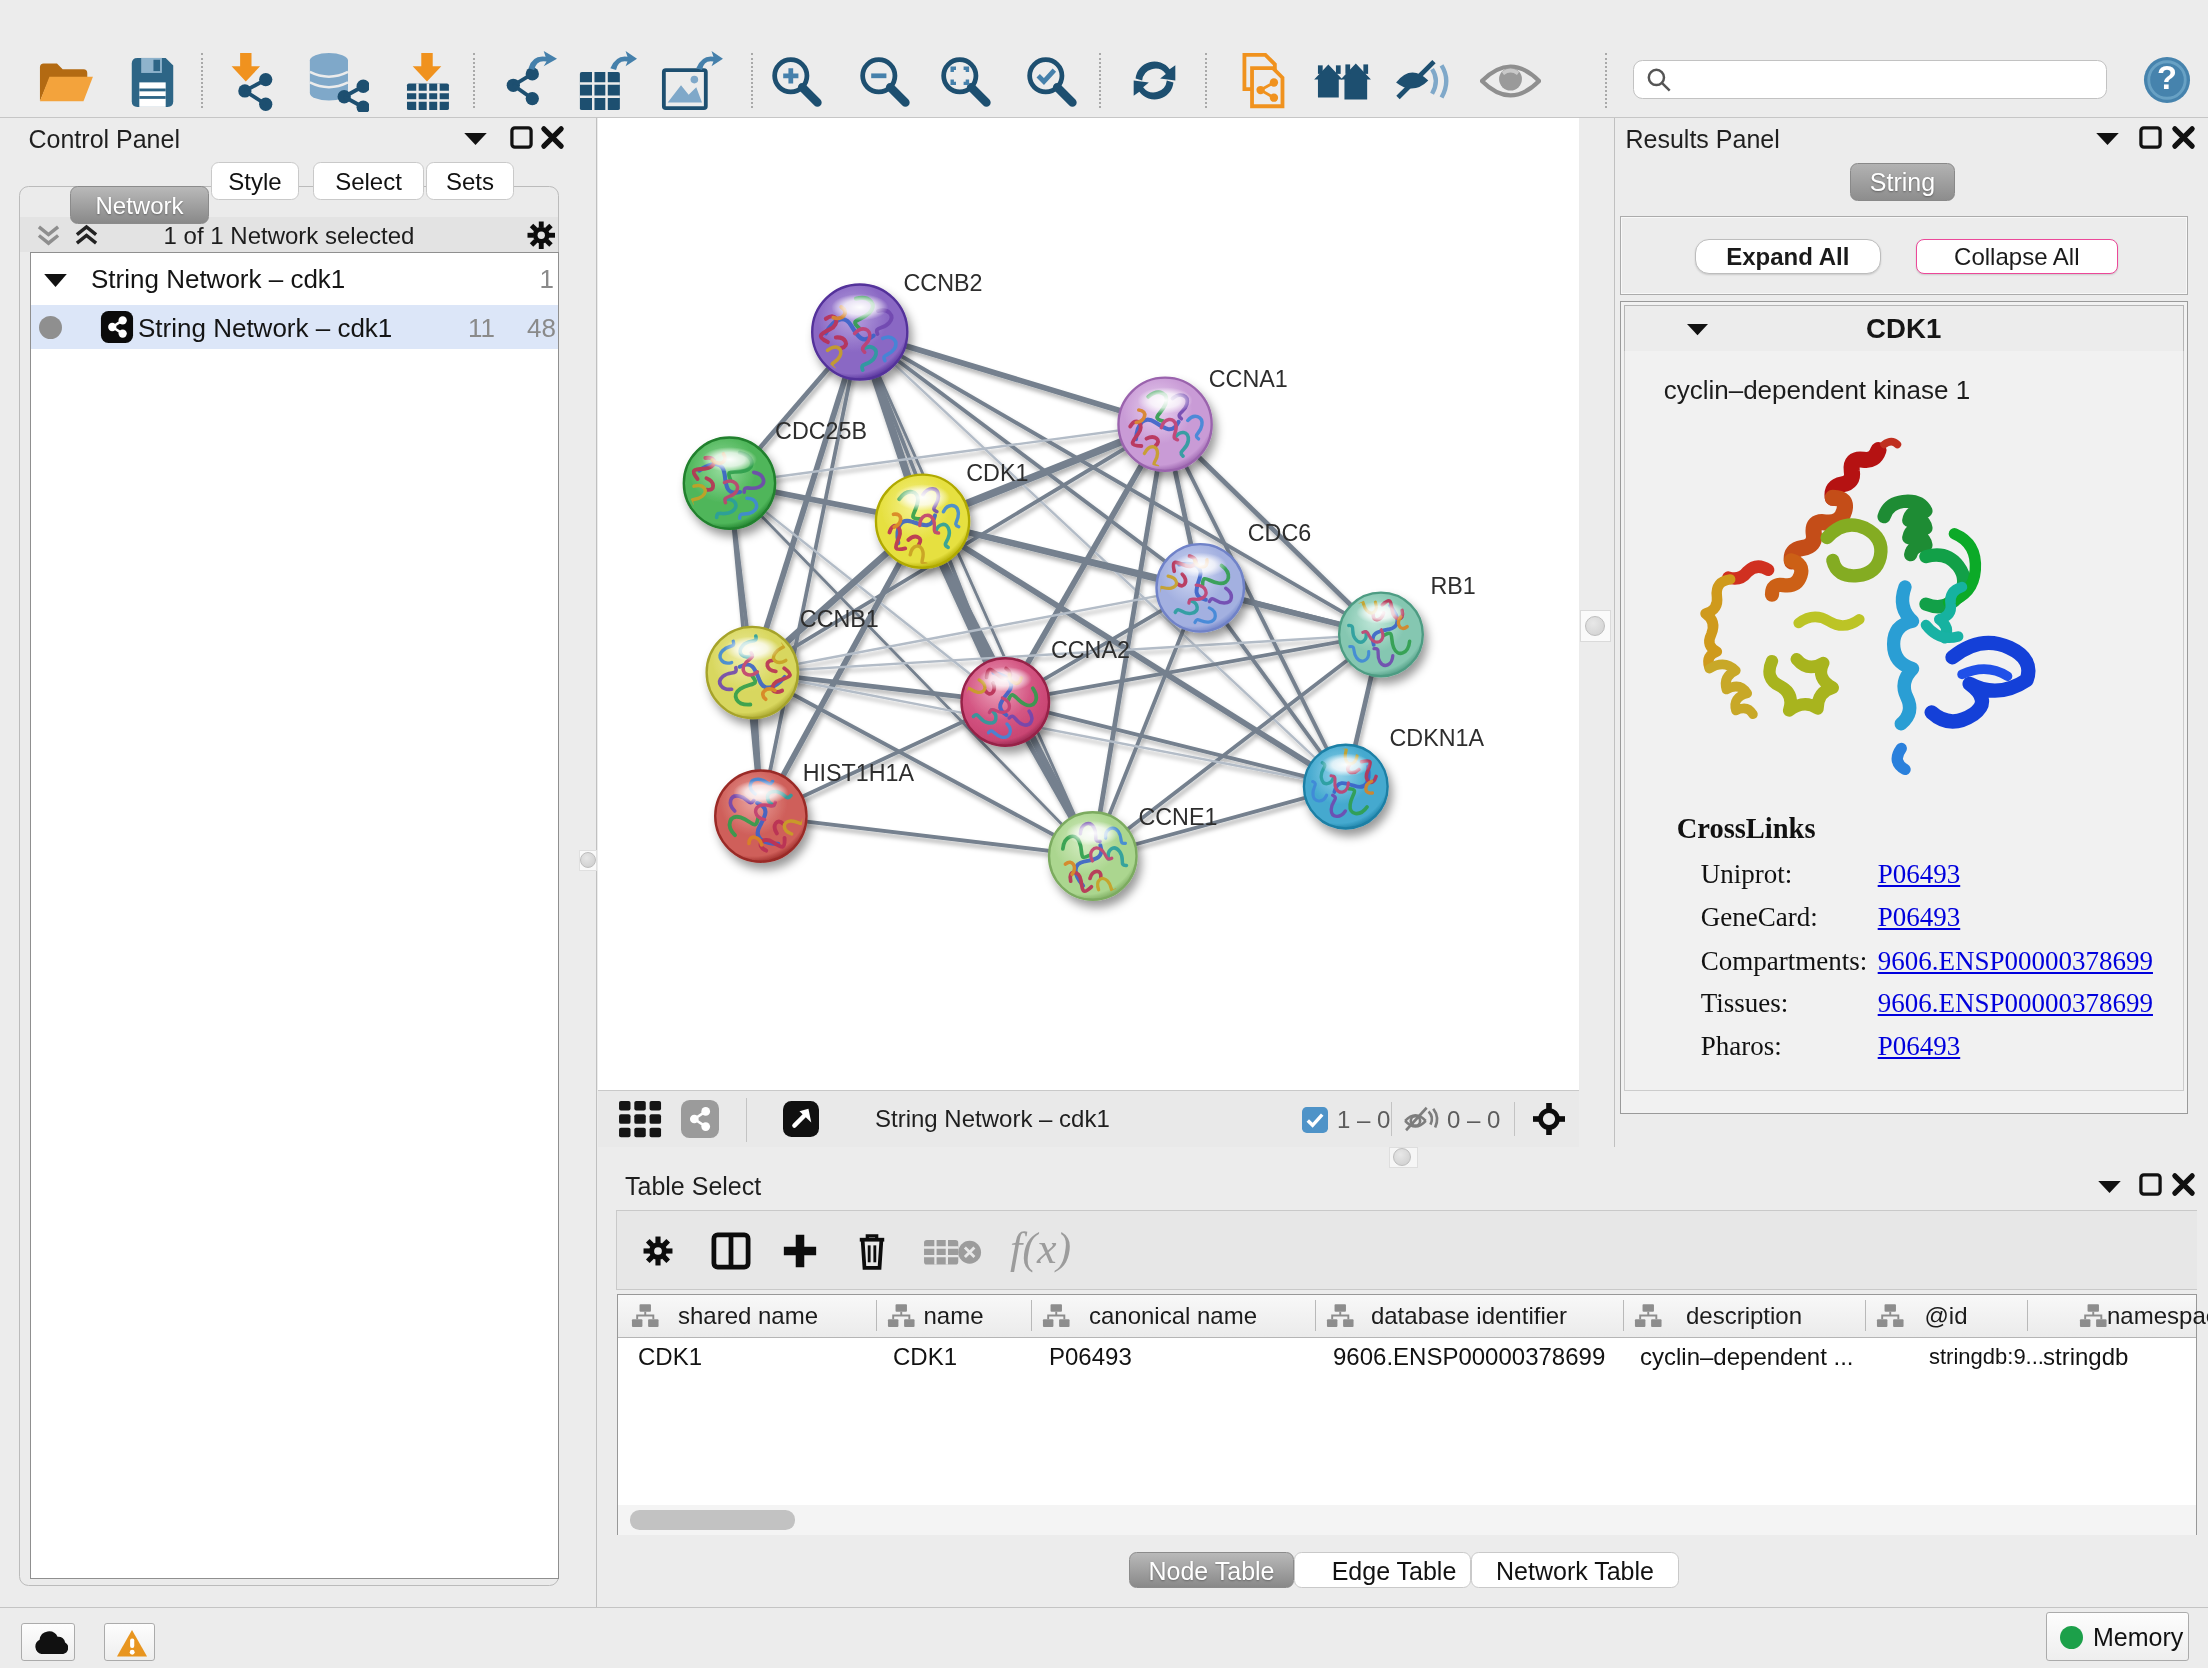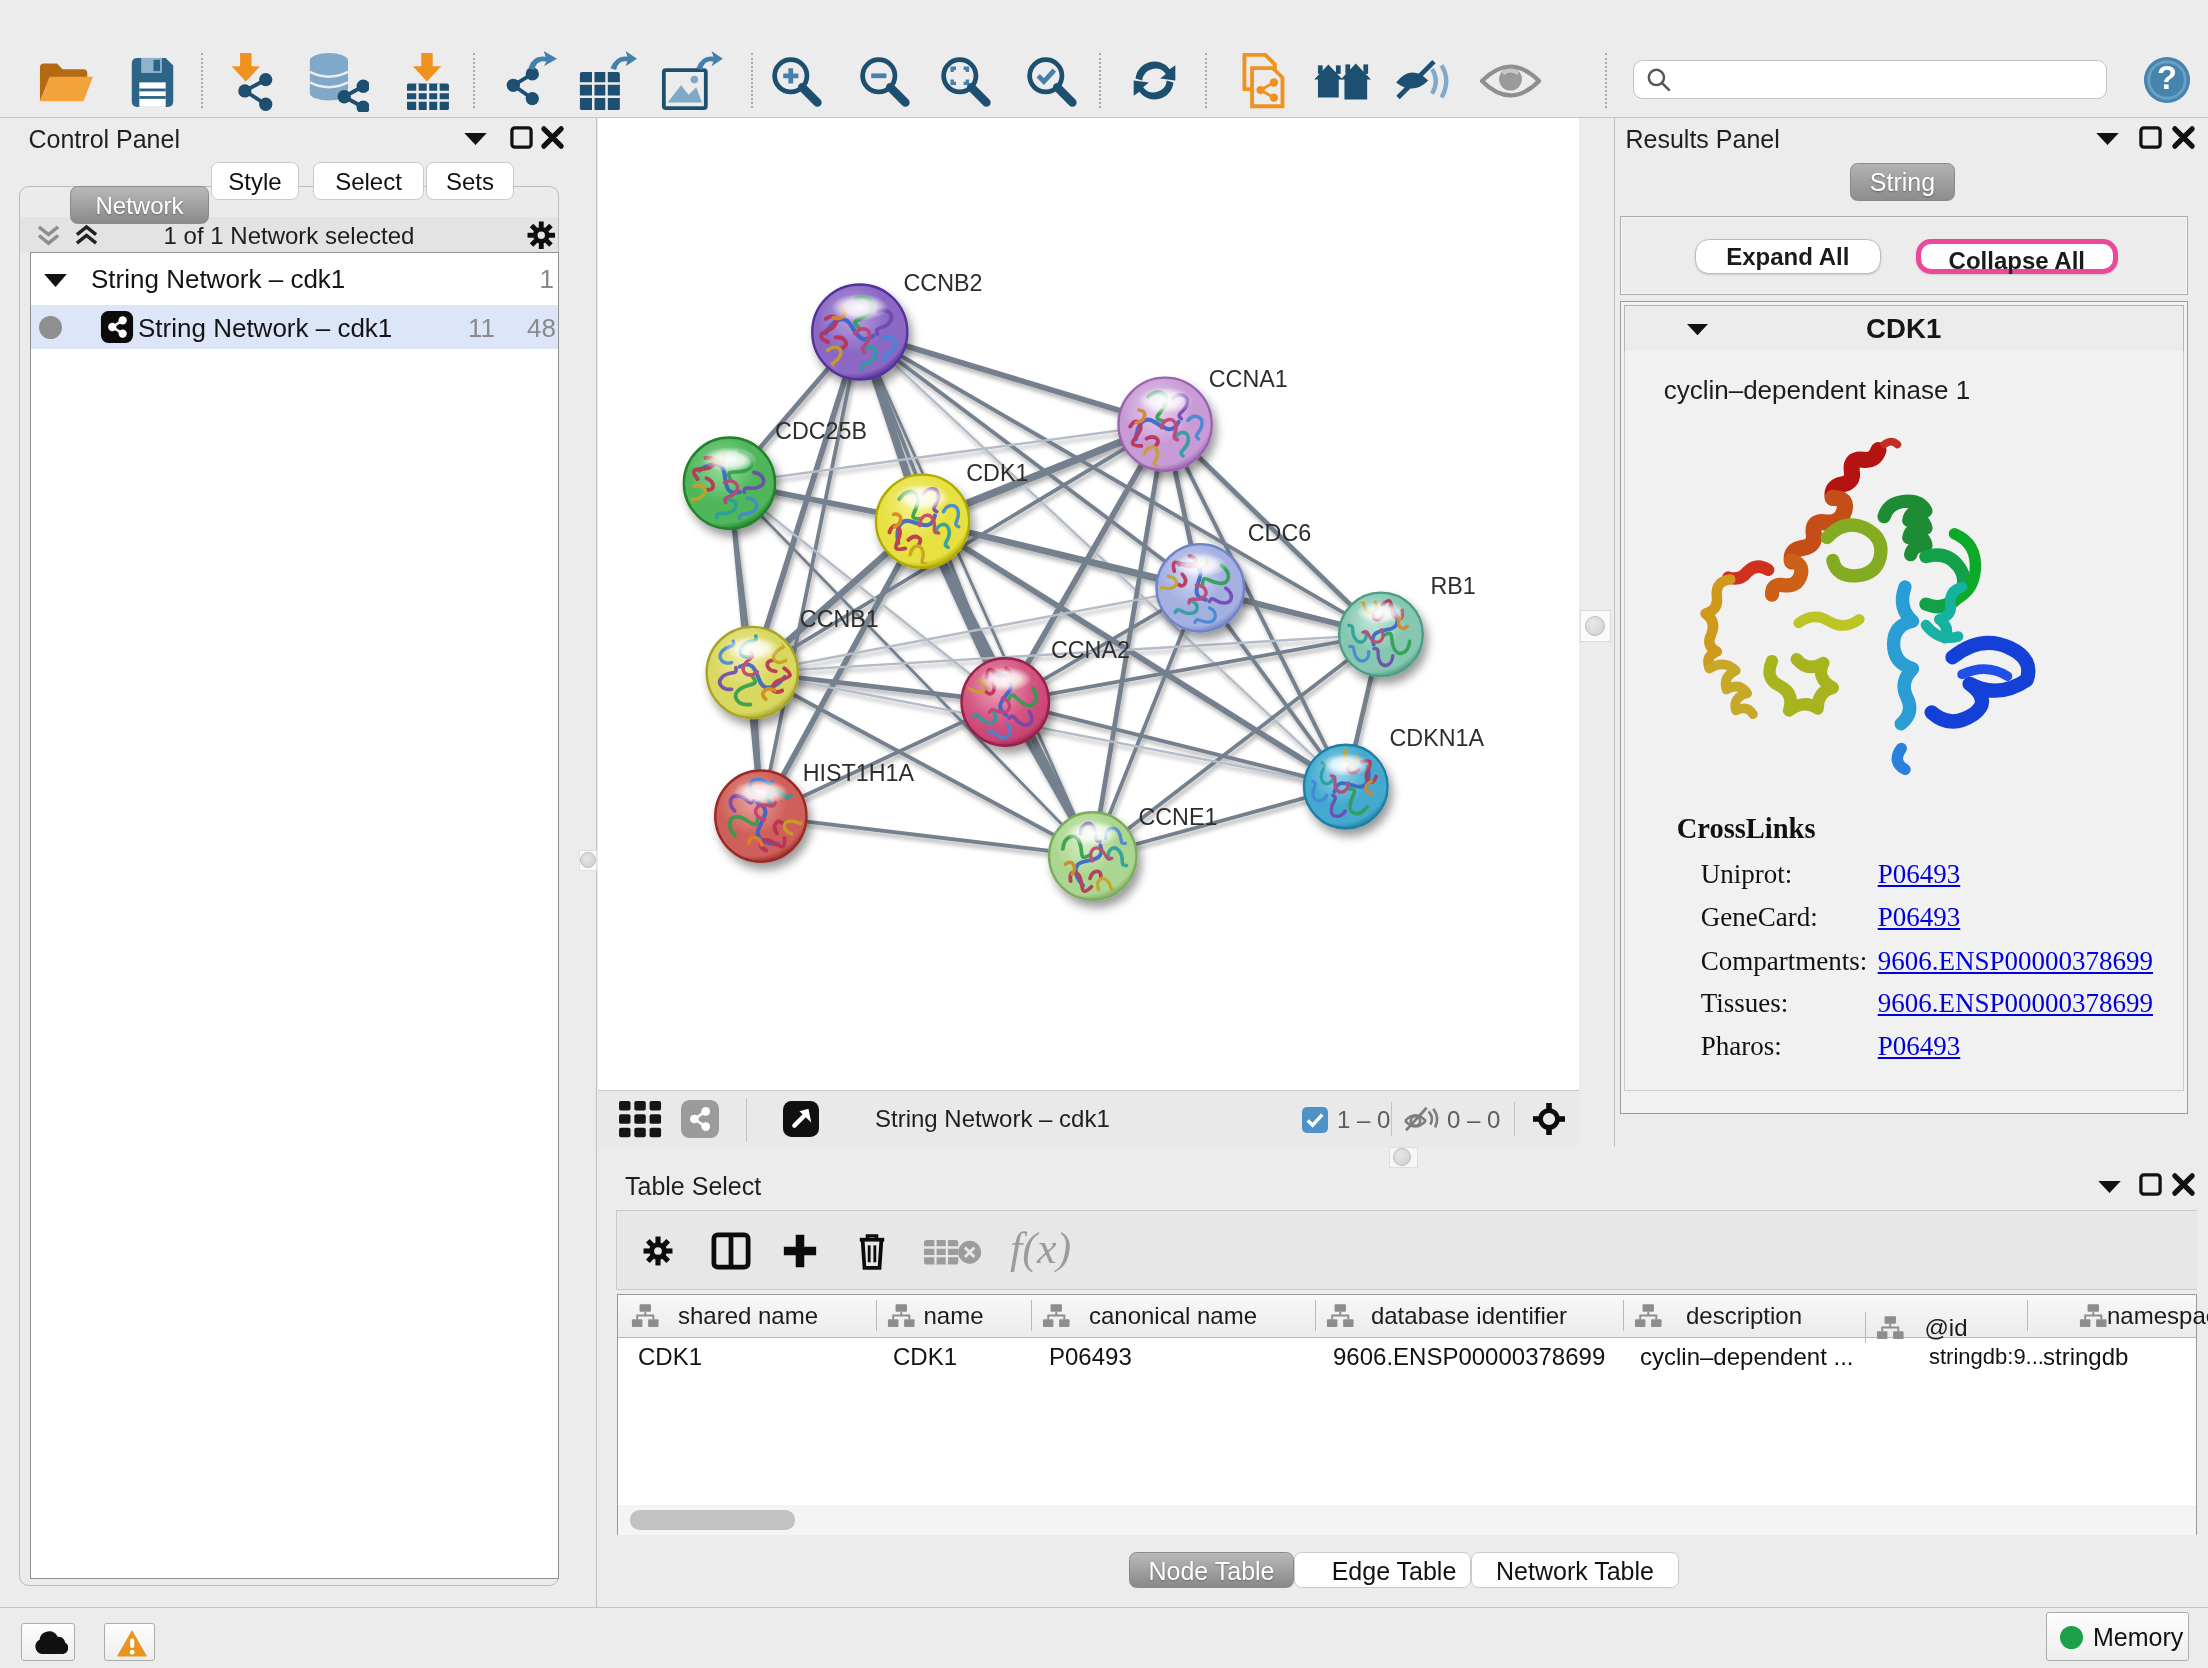--- a/index.html
+++ b/index.html
@@ -627,21 +627,21 @@
       </svg>
     <svg class="abs" style="left:524px;top:7.6px" width="23" height="23" viewBox="0 0 24 24">
         <rect x="2" y="2" width="20" height="20" rx="3" fill="none" stroke="#111" stroke-width="3.4"></rect>
       </svg>
     <svg class="abs" style="left:556px;top:6.7px" width="25" height="25" viewBox="0 0 26 26">
         <path d="M4 4 L22 22 M22 4 L4 22" stroke="#111" stroke-width="5.4" stroke-linecap="round"></path>
       </svg>
     <div class="abs" style="left:235px;top:45px;width:105px;height:38px;border-radius:7.6px;background:linear-gradient(#b2b2b2,#8d8d8d);border:1px solid #898989;color:#fff;font-size:25px;text-align:center;line-height:37px;text-shadow:0 1px 1.9px rgba(0,0,0,.35);">String</div>
     <div class="abs" style="left:4.8px;top:98px;width:568px;height:79px;background:#ececec;border:1px solid #ababab;box-shadow:inset 0 0 0 1px #f8f8f8;">
       <div class="abs" style="left:74px;top:22px;width:186px;height:35px;background:#ffffff;border:1px solid #bdbdbd;border-radius:14px;box-shadow:0 1px 1.9px rgba(0,0,0,.15);font-size:24px;font-weight:bold;text-align:center;line-height:34px;color:#1a1a1a;">Expand All</div>
-      <div class="abs" style="left:295px;top:22px;width:202px;height:35px;background:#ffffff;border:5px solid #ec4899;border-radius:15px;box-shadow:0 1px 1.9px rgba(0,0,0,.15);font-size:24px;font-weight:bold;text-align:center;line-height:34px;color:#1a1a1a;">Collapse All</div>
+      <div class="abs" style="left:295px;top:22px;width:202px;height:35px;background:#ffffff;border:1px solid #ec4899;border-radius:8px;box-shadow:0 1px 1.9px rgba(0,0,0,.15);font-size:24px;font-weight:normal;text-align:center;line-height:34px;color:#1a1a1a;">Collapse All</div>
     </div>
     <div class="abs" style="left:4.8px;top:183px;width:568px;height:813px;border:1px solid #9a9a9a;box-shadow:inset 0 0 0 1.9px #f2f2f2;background:#f1f1f1;">
       <div class="abs" style="left:2.9px;top:2.9px;width:560px;height:47px;background:#ececec;border:1px solid #b5b5b5;">
         <svg class="abs" style="left:61px;top:16px" width="23" height="14.3" viewBox="0 0 24 15">
             <polygon points="1,2 23,2 12,14" fill="#111"></polygon>
           </svg>
         <div class="abs" style="left:0;top:7.6px;width:100%;text-align:center;font-size:27.6px;font-weight:bold;color:#161616;">CDK1</div>
       </div>
       <div class="abs" style="left:2.9px;top:49px;width:560px;height:740px;background:#f1f1f1;border:1px solid #cccccc;border-top:none;">
         <div class="abs" style="left:39px;top:24px;font-size:26px;color:#1c1c1c;">cyclin–dependent kinase 1</div>
@@ -812,21 +812,21 @@
               <rect x="9" y="1" width="12" height="8" rx="1"></rect>
               <rect x="1" y="17" width="11" height="8" rx="1"></rect>
               <rect x="18" y="17" width="11" height="8" rx="1"></rect>
             </g>
             <g stroke="#8d8d8d" stroke-width="2" fill="none">
               <path d="M15 9 V13 M6.5 17 V13 H23.5 V17"></path>
             </g>
           </svg>
           <div style="position:absolute;left:0;top:7.6px;width:242px;text-align:center;font-size:24px;color:#1b1b1b;">description</div>
         </div>
-<div style="position:absolute;left:1267px;top:12px;width:162px;height:43px;padding-left:19px;">
+<div style="position:absolute;left:1267px;top:0;width:162px;height:43px;padding-left:19px;">
           <div style="position:absolute;left:0;top:5.7px;height:31px;border-left:1px solid #b9b9b9;"></div>
           <svg style="position:absolute;left:10.5px;top:8.6px" width="28.5" height="26" viewBox="0 0 30 27">
             <g fill="#8d8d8d">
               <rect x="9" y="1" width="12" height="8" rx="1"></rect>
               <rect x="1" y="17" width="11" height="8" rx="1"></rect>
               <rect x="18" y="17" width="11" height="8" rx="1"></rect>
             </g>
             <g stroke="#8d8d8d" stroke-width="2" fill="none">
               <path d="M15 9 V13 M6.5 17 V13 H23.5 V17"></path>
             </g>

